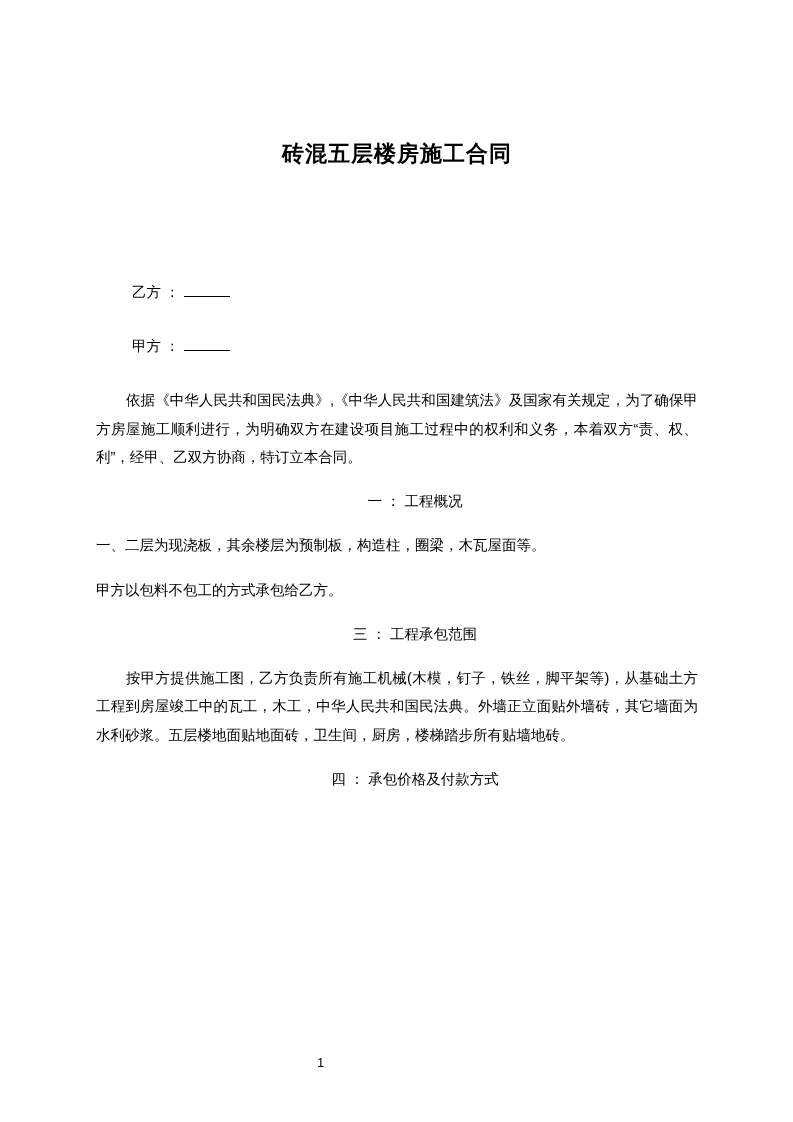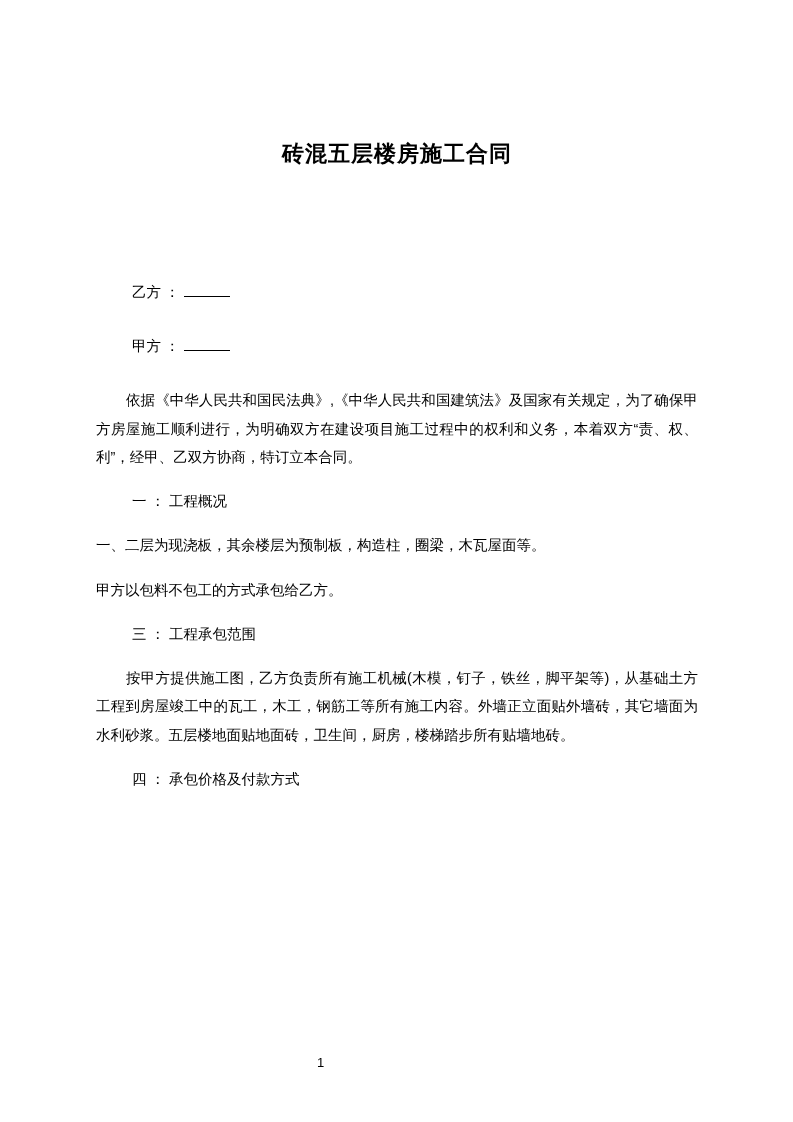--- a/index.html
+++ b/index.html
@@ -63,20 +63,21 @@
     text-justify: inter-ideograph;
   }
   p.indent {
     text-indent: 30px;
   }
   p.section-head {
     font-size: 14.5px;
     line-height: 1.95;
     margin: 0 0 16px 0;
     padding-left: 36px;
+    text-align: center;
   }
   .page-number {
     position: absolute;
     left: 0;
     right: 0;
     top: 1055px;
     text-align: center;
     font-size: 13px;
     color: #000;
   }
@@ -100,20 +101,20 @@
     </div>
 
     <p class="para indent">依据《中华人民共和国民法典》,《中华人民共和国建筑法》及国家有关规定，为了确保甲方房屋施工顺利进行，为明确双方在建设项目施工过程中的权利和义务，本着双方“责、权、利”，经甲、乙双方协商，特订立本合同。</p>
 
     <p class="section-head">一 ： 工程概况</p>
     <p class="para">一、二层为现浇板，其余楼层为预制板，构造柱，圈梁，木瓦屋面等。</p>
 
     <p class="para">甲方以包料不包工的方式承包给乙方。</p>
 
     <p class="section-head">三 ： 工程承包范围</p>
-    <p class="para indent">按甲方提供施工图，乙方负责所有施工机械(木模，钉子，铁丝，脚平架等)，从基础土方工程到房屋竣工中的瓦工，木工，钢筋工等所有施工内容。外墙正立面贴外墙砖，其它墙面为水利砂浆。五层楼地面贴地面砖，卫生间，厨房，楼梯踏步所有贴墙地砖。</p>
+    <p class="para indent">按甲方提供施工图，乙方负责所有施工机械(木模，钉子，铁丝，脚平架等)，从基础土方工程到房屋竣工中的瓦工，木工，中华人民共和国民法典。外墙正立面贴外墙砖，其它墙面为水利砂浆。五层楼地面贴地面砖，卫生间，厨房，楼梯踏步所有贴墙地砖。</p>
 
     <p class="section-head">四 ： 承包价格及付款方式</p>
 
   </div>
 
   <div class="page-number">1</div>
 </div>
 
 </body></html>

